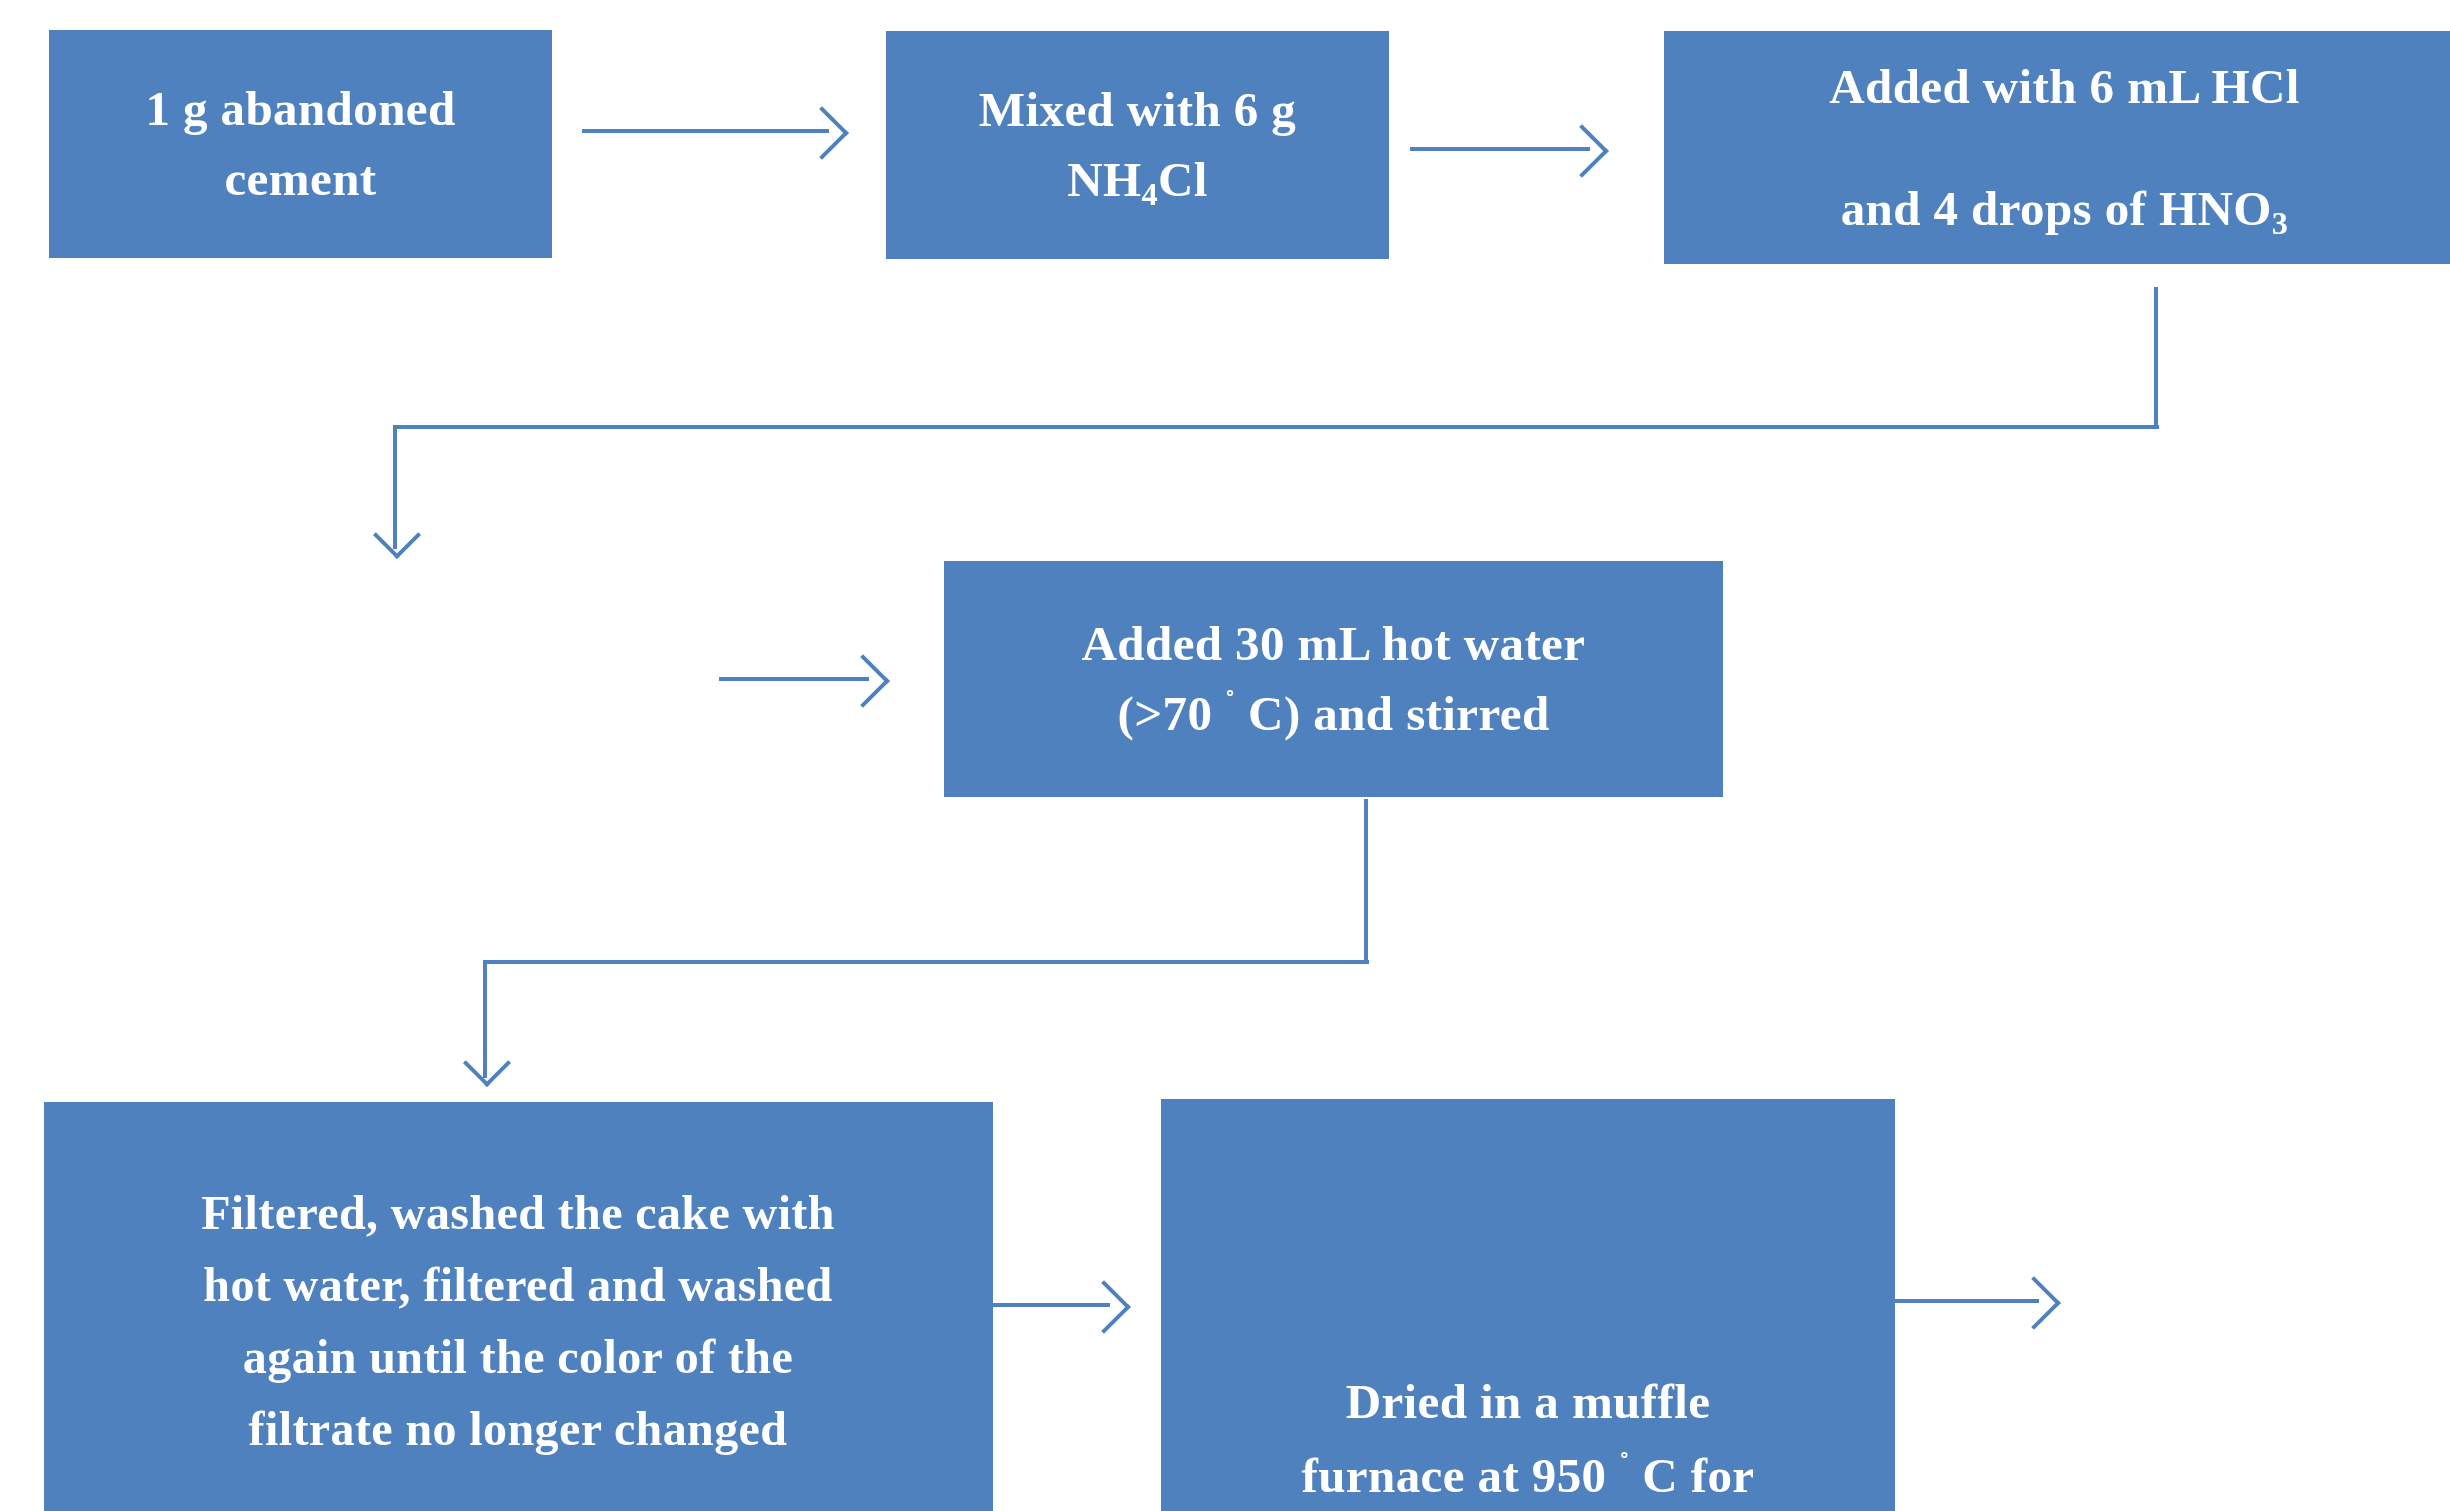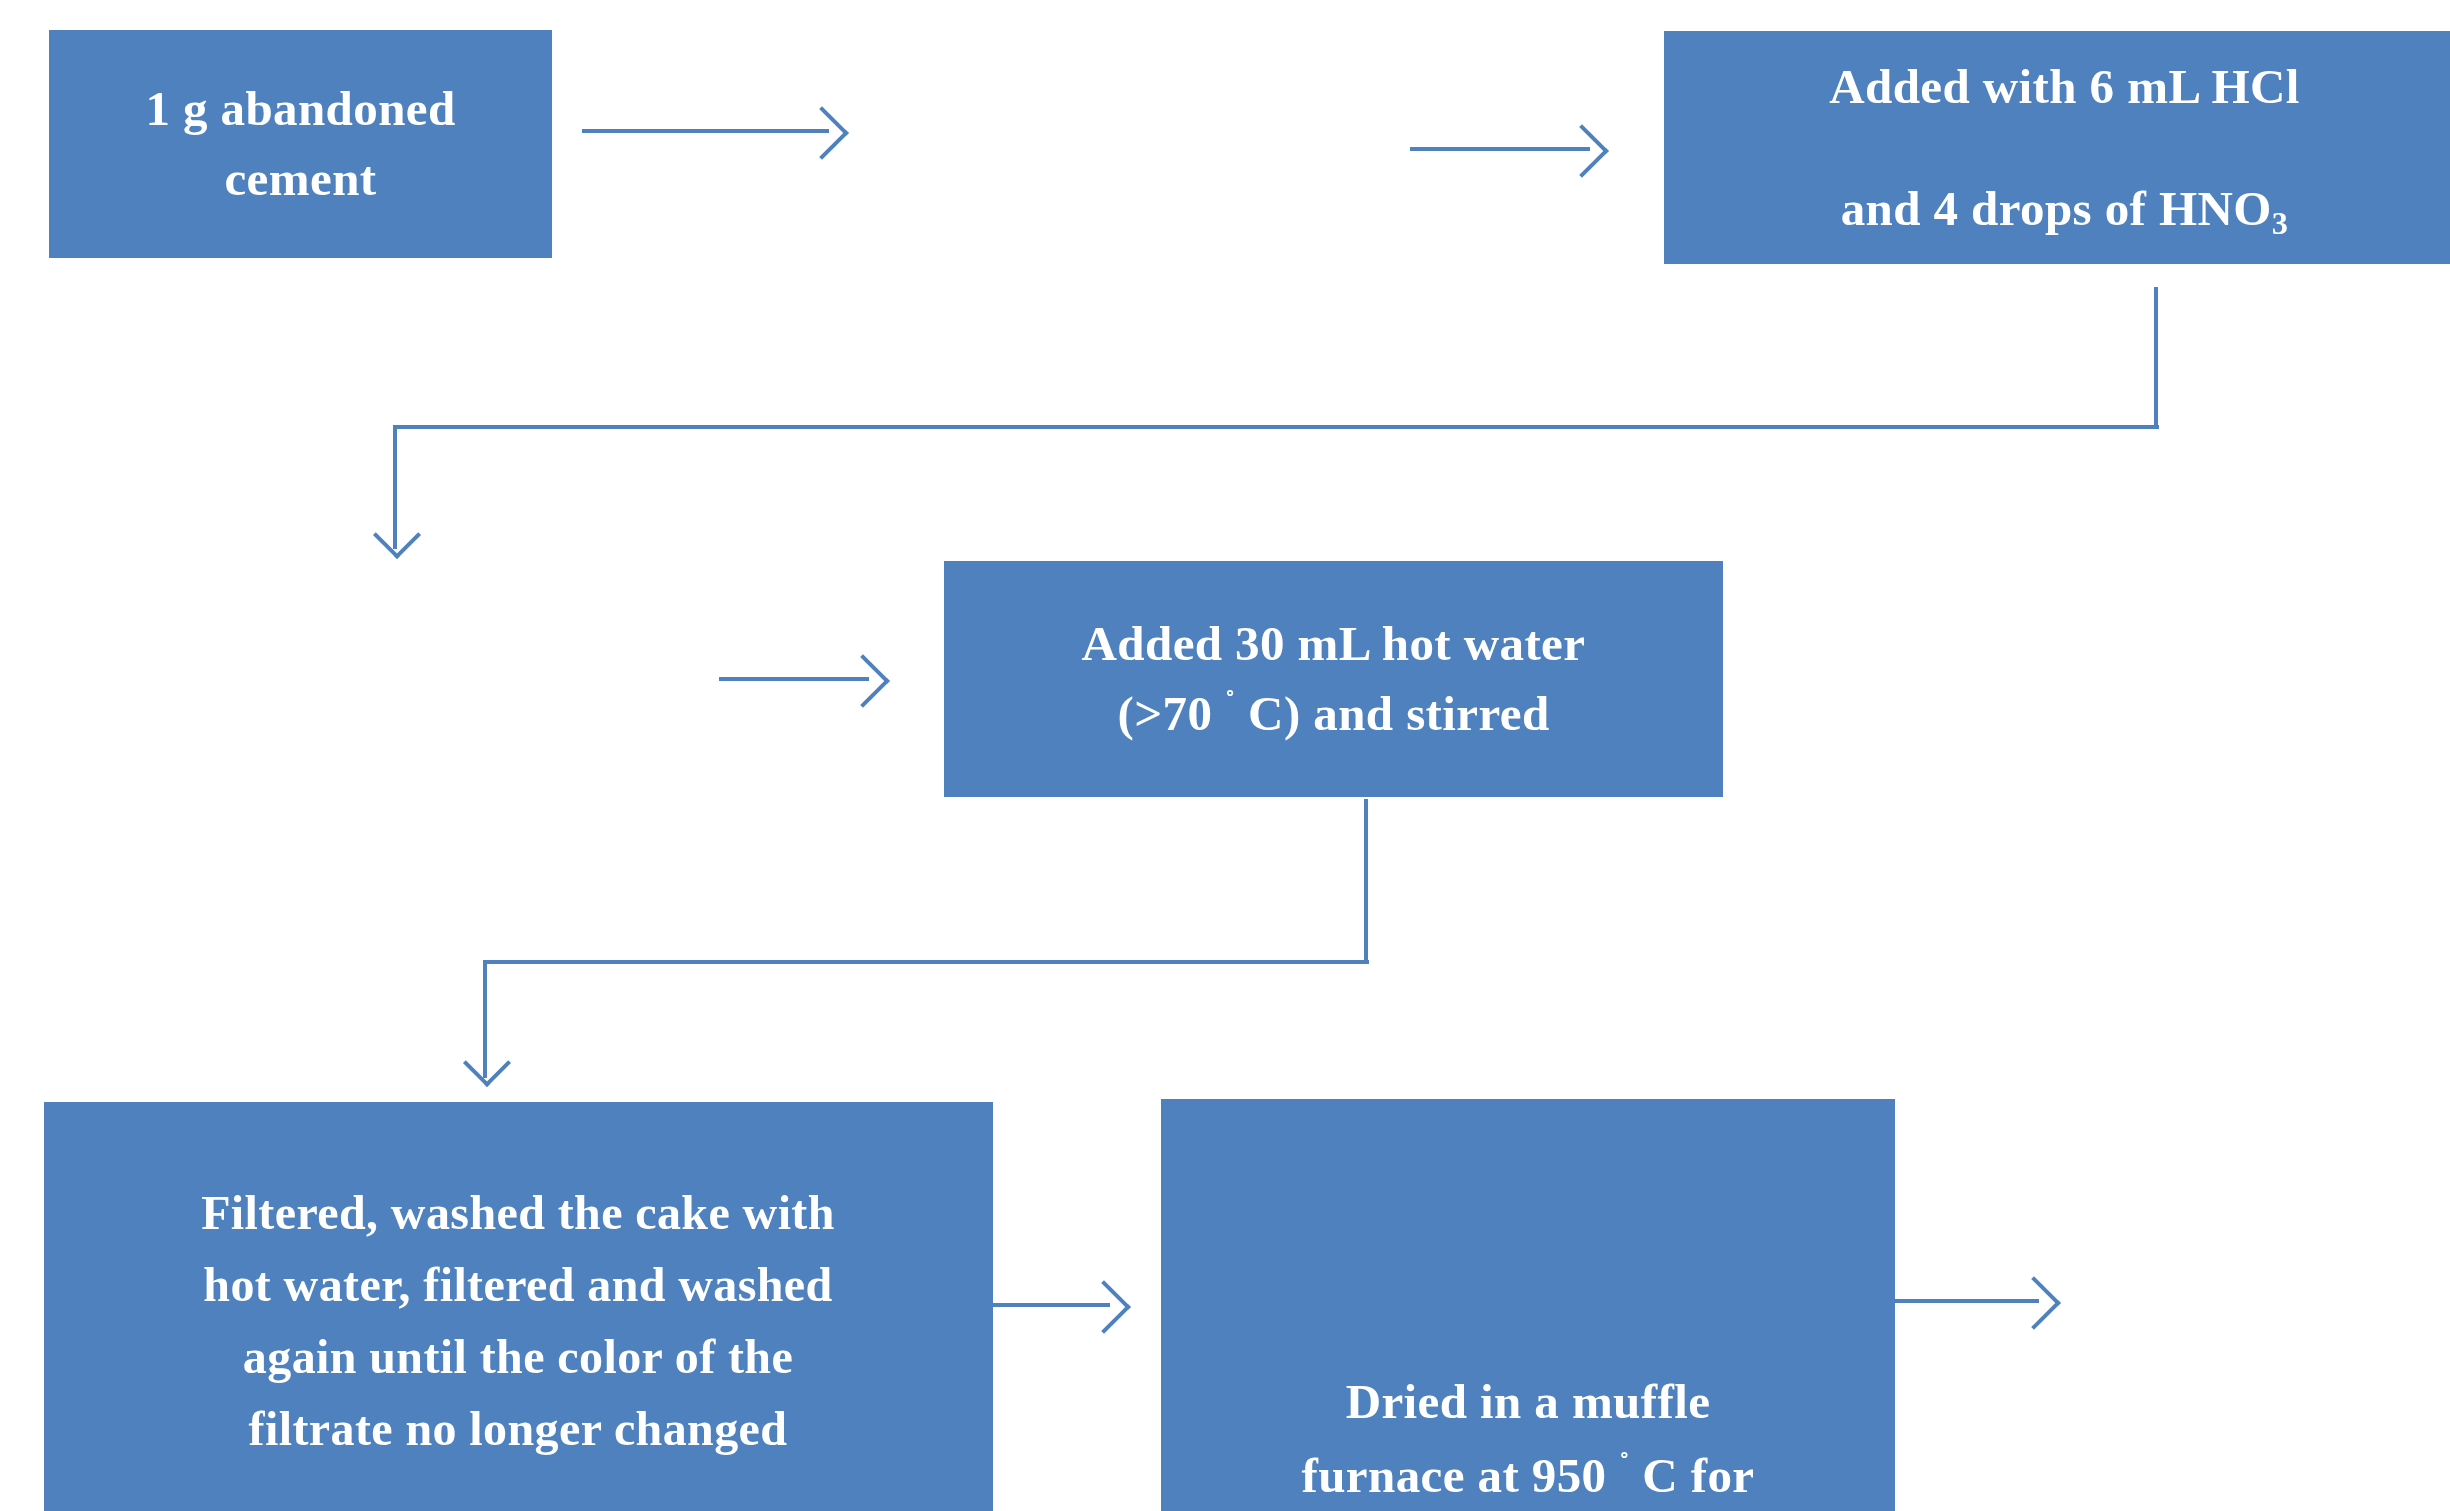--- a/index.html
+++ b/index.html
@@ -84,20 +84,24 @@
 </head>
 <body>
 
 <div id="canvas">
 
   <div class="node" style="left:22px; top:30px; width:503px; height:228px; font-size:49px;">
     <span class="txt">1 g abandoned
 cement</span>
   </div>
 
+  <div class="node" style="left:859px; top:31px; width:503px; height:228px; font-size:49px;">
+    <span class="txt"><span>Mixed with 6 g
+NH</span><sub>4</sub><span>Cl</span></span>
+  </div>
 
   <div class="node" style="left:1637px; top:31px; width:801px; height:233px; font-size:49px; line-height:1.25;">
     <span class="txt"><span>Added with 6 mL  HCl
 
 and  4 drops of HNO</span><sub>3</sub><span></span></span>
   </div>
 
   <div class="conn">
     <div class="hline" style="left:582px; top:129px; width:247px;"></div>
     <div class="arrow-r" style="left:803px; top:114px;"></div>

